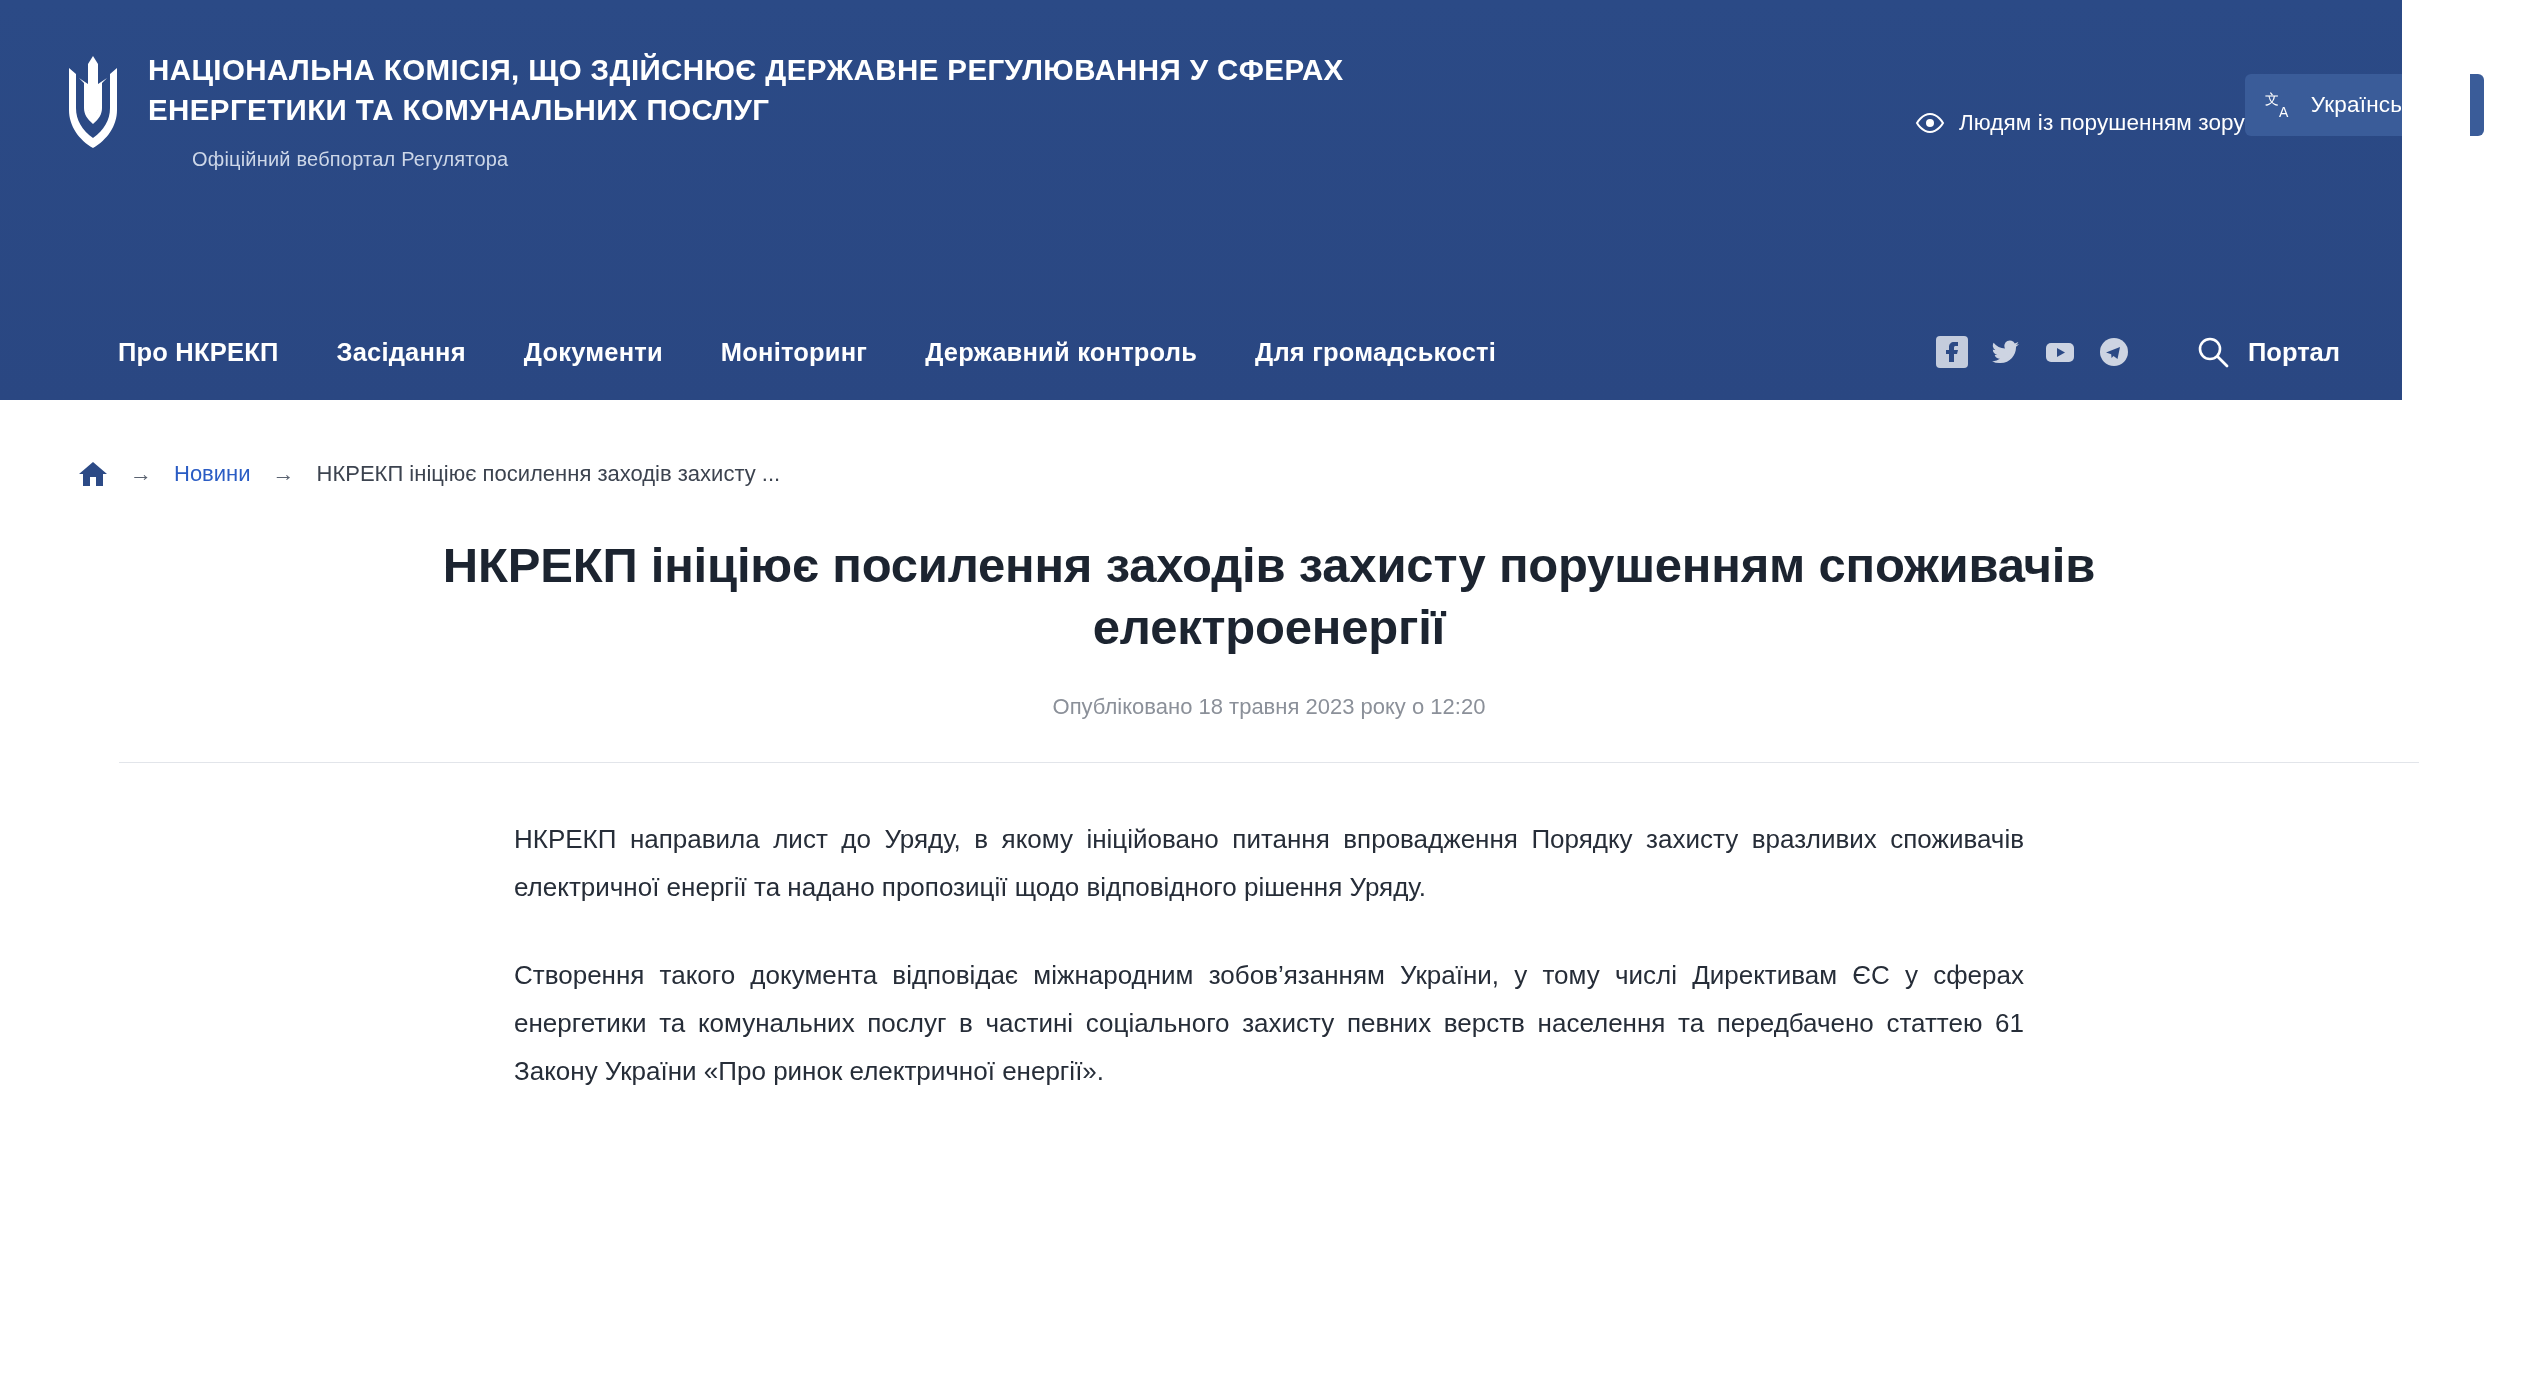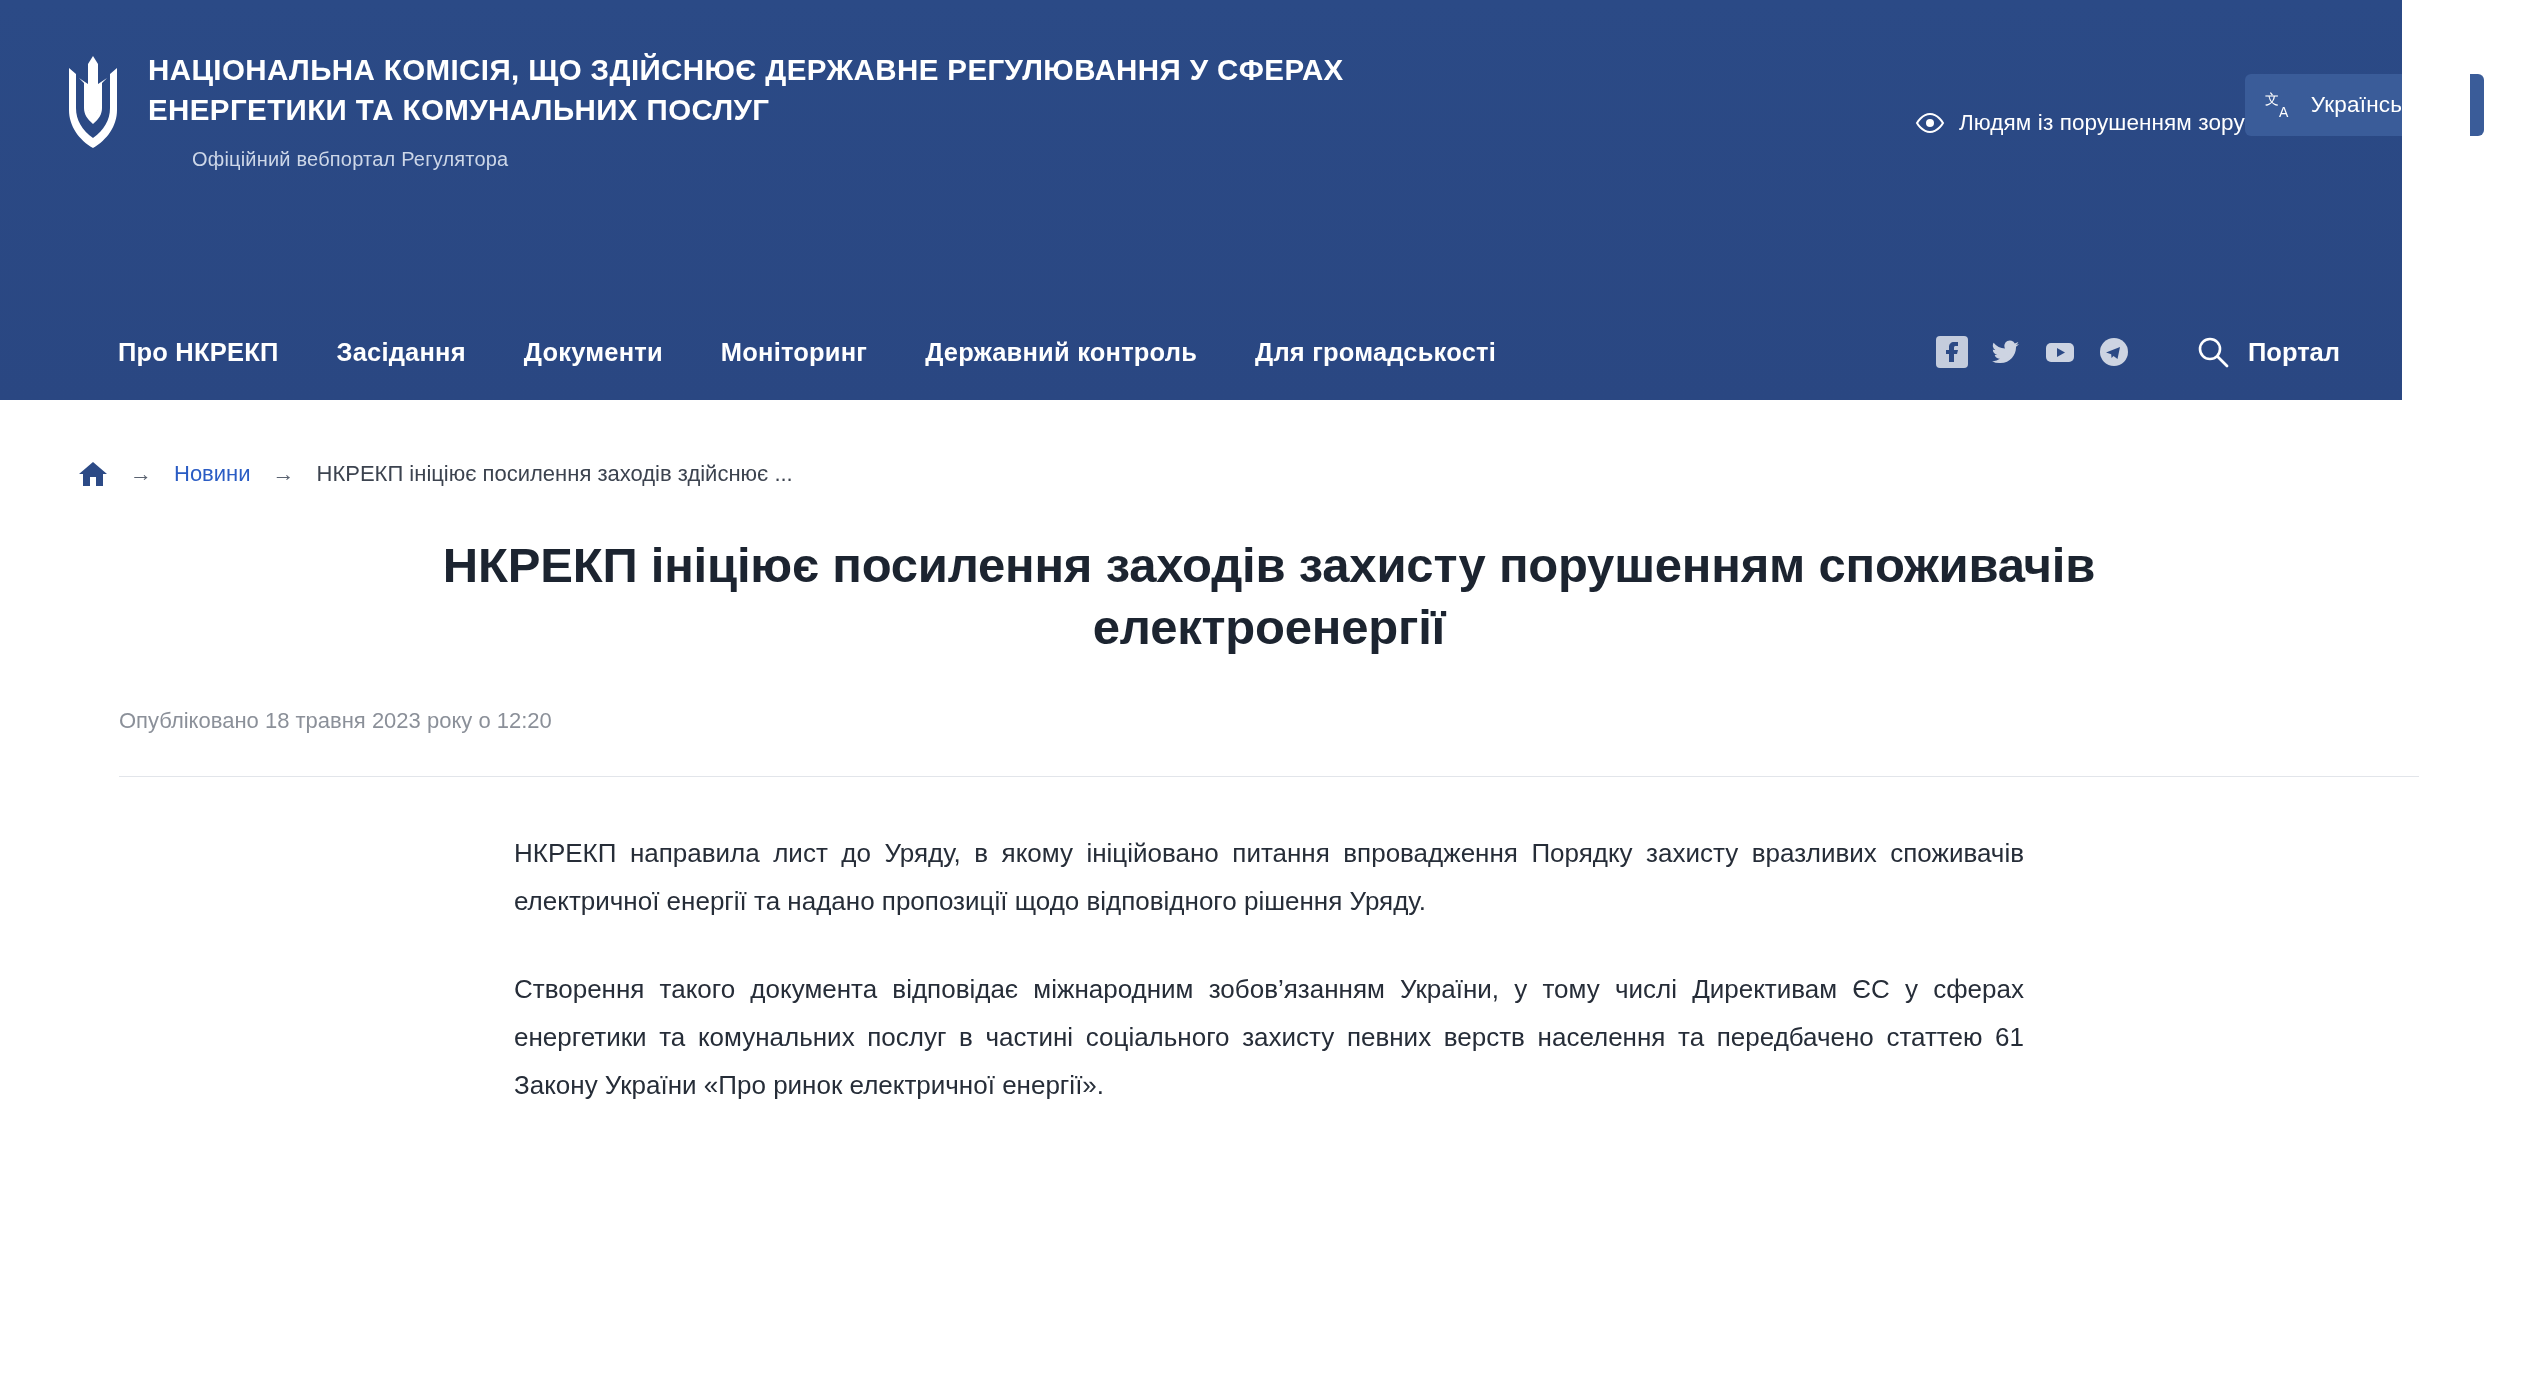--- a/index.html
+++ b/index.html
@@ -180,24 +180,24 @@
     text-align: center;
     color: #1c2430;
     font-size: 49px;
     font-weight: bold;
     line-height: 62px;
     letter-spacing: -0.2px;
     max-width: 1700px;
     margin: 0 auto;
   }
   .published {
-    text-align: left;
+    text-align: center;
     color: #8b9099;
     font-size: 22px;
-    margin-top: 50px;
+    margin-top: 36px;
   }
   .divider {
     margin: 42px 0 0 0;
     border-top: 1px solid #e2e5ea;
     width: 2300px;
   }
   .body-text {
     width: 1510px;
     margin: 0 auto;
     padding-top: 52px;
@@ -335,21 +335,21 @@
   <div class="breadcrumb">
     <span class="home-icon">
       <svg viewBox="0 0 30 28" width="30" height="28" aria-hidden="true">
         <path d="M15 2 L29 14 L25 14 L25 26 L5 26 L5 14 L1 14 Z" fill="#2c4a86"></path>
         <rect x="12" y="17" width="6" height="9" fill="#ffffff"></rect>
       </svg>
     </span>
     <span class="crumb-arrow">→</span>
     <span class="crumb-link">Новини</span>
     <span class="crumb-arrow">→</span>
-    <span class="crumb-current">НКРЕКП ініціює посилення заходів здійснює ...</span>
+    <span class="crumb-current">НКРЕКП ініціює посилення заходів захисту ...</span>
   </div>
 
   <div class="article">
     <h1 class="article-title">НКРЕКП ініціює посилення заходів захисту порушенням споживачів електроенергії</h1>
     <div class="published">Опубліковано 18 травня 2023 року о 12:20</div>
     <div class="divider"></div>
     <div class="body-text">
       <p>НКРЕКП направила лист до Уряду, в якому ініційовано питання впровадження Порядку захисту вразливих споживачів електричної енергії та надано пропозиції щодо відповідного рішення Уряду.</p>
       <p>Створення такого документа відповідає міжнародним зобов’язанням України, у тому числі Директивам ЄС у сферах енергетики та комунальних послуг в частині соціального захисту певних верств населення та передбачено статтею 61 Закону України «Про ринок електричної енергії».</p>
     </div>

